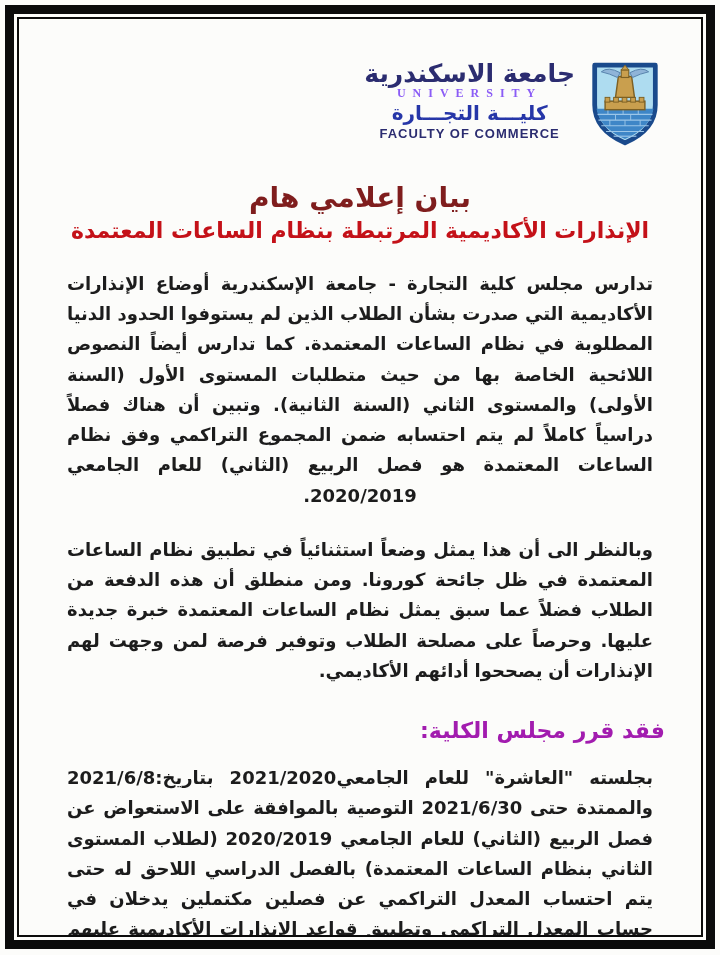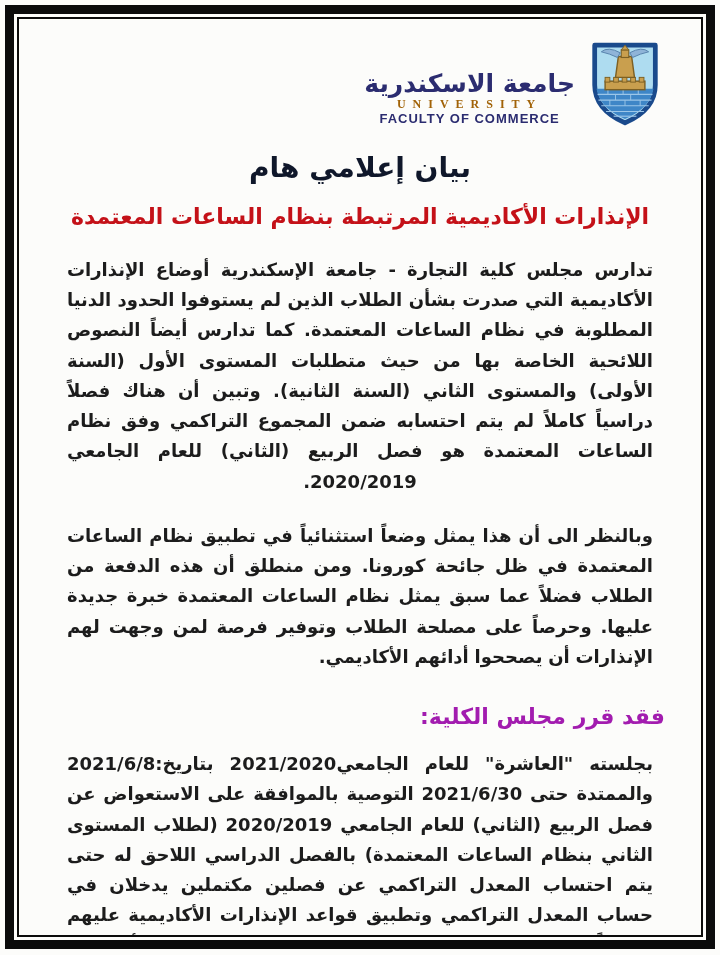--- a/index.html
+++ b/index.html
@@ -11,52 +11,52 @@
   .frame-outer{
     height:100%;box-sizing:border-box;border:9px solid #0b0b0b;padding:3px;
   }
   .frame-inner{
     height:100%;box-sizing:border-box;border:2px solid #0b0b0b;
     padding:8px 36px 8px 36px;direction:rtl;display:flex;flex-direction:column;
     overflow:hidden;
   }
   
   .letterhead{
-    display:flex;align-items:flex-end;justify-content:flex-start;
-    gap:14px;padding:4px 4px 0 0;min-height:96px;
+    display:flex;align-items:flex-start;justify-content:flex-start;
+    gap:14px;padding:4px 4px 0 0;min-height:96px;margin-top:30px;
   }
   .crest{flex:0 0 auto;line-height:0;}
   .logo-text{direction:ltr;text-align:center;color:#2b2c70;}
   .calligraphy{
     font-size:25px;font-weight:bold;color:#2b2c70;letter-spacing:1px;
     line-height:1.05;
   }
   .uni-en1{
     font-family:"Liberation Serif","DejaVu Serif",serif;
     font-size:21px;font-weight:bold;letter-spacing:1.5px;color:#2b2c70;line-height:1.1;
   }
   .uni-en2{
     font-family:"Liberation Serif","DejaVu Serif",serif;
-    font-size:12px;font-weight:bold;letter-spacing:7px;color:#a16207;line-height:1.15;
+    font-size:12px;font-weight:bold;letter-spacing:7px;color:#8b5cf6;line-height:1.15;
   }
   .fac-ar{
     font-size:20px;font-weight:bold;color:#2636a8;line-height:1.25;direction:rtl;
   }
   .fac-en{
     font-family:Liberation Sans, sans-serif;
     font-size:13px;font-weight:bold;letter-spacing:1px;color:#2b2c70;line-height:1.2;
   }
   
   .doc-title{
-    text-align:center;color:#0f172a;font-size:28px;font-weight:bold;
+    text-align:center;color:#7f1d1d;font-size:28px;font-weight:bold;
     margin:24px 0 4px 0;
   }
   .doc-subtitle{
     text-align:center;color:#c41118;font-size:22px;font-weight:bold;
-    margin:16px 0 14px 0;
+    margin:0 0 14px 0;
   }
   
   .body-par{
     color:#1c1c1c;font-size:18px;font-weight:bold;line-height:1.68;
     text-align:justify;text-align-last:right;margin:12px;
     word-spacing:-0.5px;
   }
   .last-center{text-align-last:center;}
   .decision-heading{
     color:#a21caf;font-size:22px;font-weight:bold;text-align:right;
@@ -103,20 +103,21 @@
             <polygon points="31,16 45,16 48,38 28,38" fill="#c99f4e" stroke="#7c6024" stroke-width="1.5"></polygon>
             <rect x="34" y="9" width="8" height="8" fill="#c99f4e" stroke="#7c6024" stroke-width="1.2"></rect>
             <polygon points="34,9 42,9 38,4" fill="#c99f4e" stroke="#7c6024" stroke-width="1"></polygon>
             <path d="M33 12 Q20 5 13 11 Q22 13 30 17 Z" fill="#8fb4d8" stroke="#5580aa" stroke-width="1"></path>
             <path d="M43 12 Q56 5 63 11 Q54 13 46 17 Z" fill="#8fb4d8" stroke="#5580aa" stroke-width="1"></path>
           </svg>
         </div>
         <div class="logo-text">
           <div class="calligraphy">جامعة الاسكندرية</div>
           <div class="uni-en2">UNIVERSITY</div>
+          <div class="fac-ar">كليـــة التجـــارة</div>
           <div class="fac-en">FACULTY OF COMMERCE</div>
         </div>
       </header>
 
       <h1 class="doc-title">بيان إعلامي هام</h1>
       <h2 class="doc-subtitle">الإنذارات الأكاديمية المرتبطة بنظام الساعات المعتمدة</h2>
 
       <p class="body-par last-center">تدارس مجلس كلية التجارة - جامعة الإسكندرية أوضاع الإنذارات الأكاديمية التي صدرت بشأن الطلاب الذين لم يستوفوا الحدود الدنيا المطلوبة في نظام الساعات المعتمدة. كما تدارس أيضاً النصوص اللائحية الخاصة بها من حيث متطلبات المستوى الأول (السنة الأولى) والمستوى الثاني (السنة الثانية). وتبين أن هناك فصلاً دراسياً كاملاً لم يتم احتسابه ضمن المجموع التراكمي وفق نظام الساعات المعتمدة هو فصل الربيع (الثاني) للعام الجامعي 2020/2019.</p>
       <p class="body-par">وبالنظر الى أن هذا يمثل وضعاً استثنائياً في تطبيق نظام الساعات المعتمدة في ظل جائحة كورونا. ومن منطلق أن هذه الدفعة من الطلاب فضلاً عما سبق يمثل نظام الساعات المعتمدة خبرة جديدة عليها. وحرصاً على مصلحة الطلاب وتوفير فرصة لمن وجهت لهم الإنذارات أن يصححوا أدائهم الأكاديمي.</p>
 

